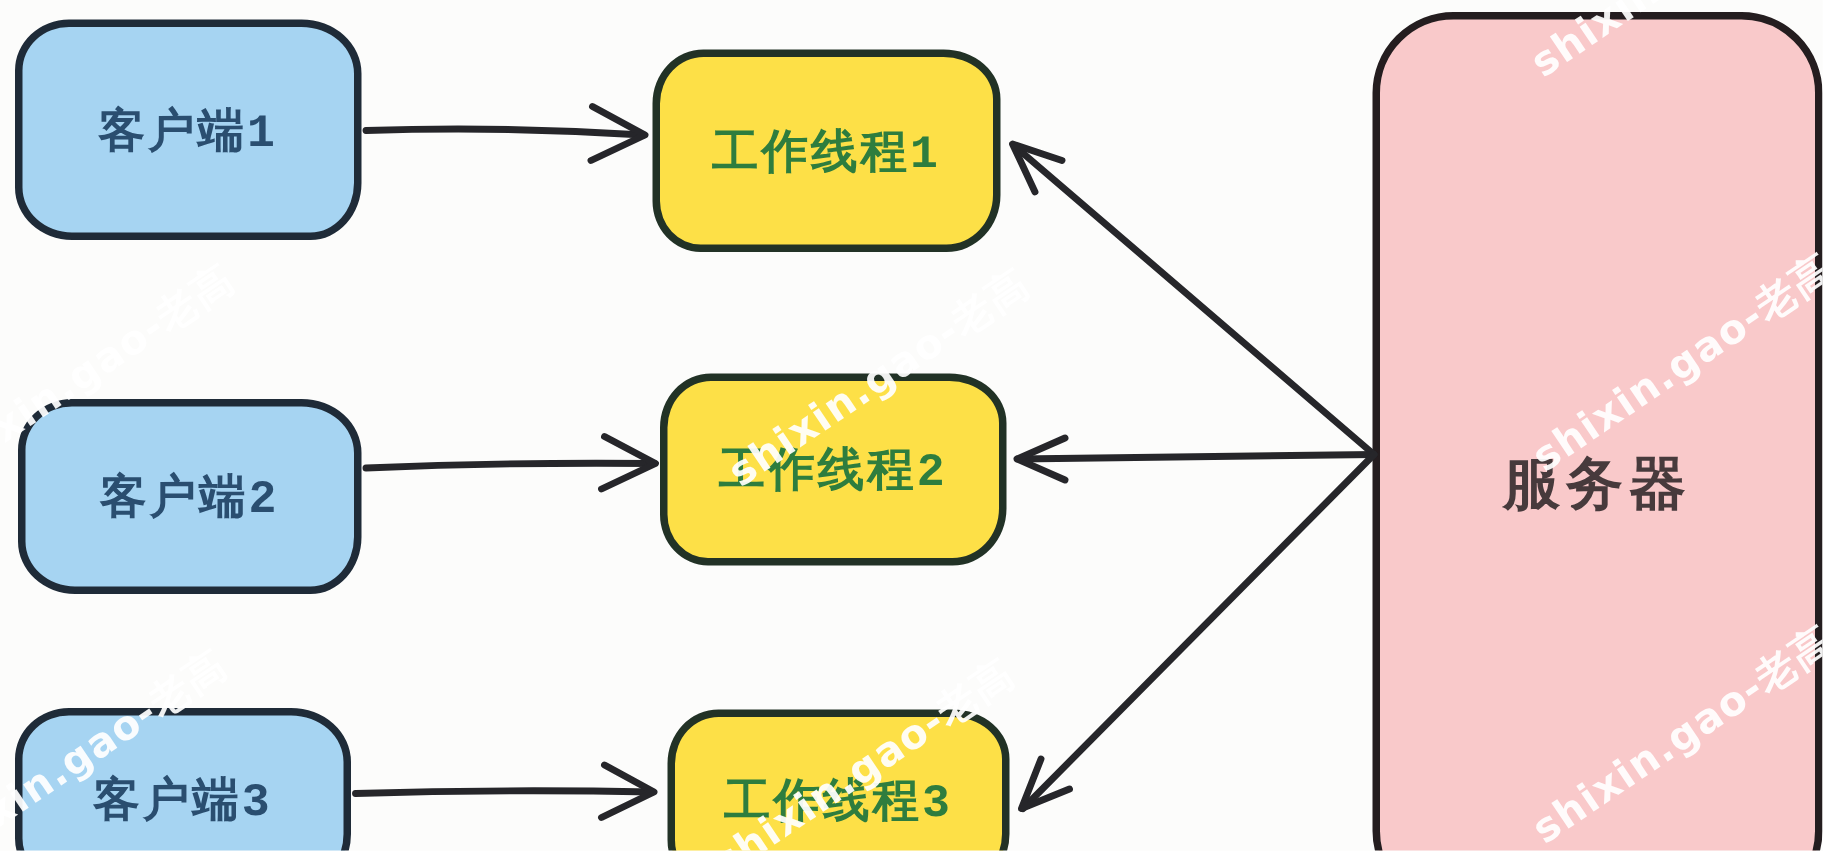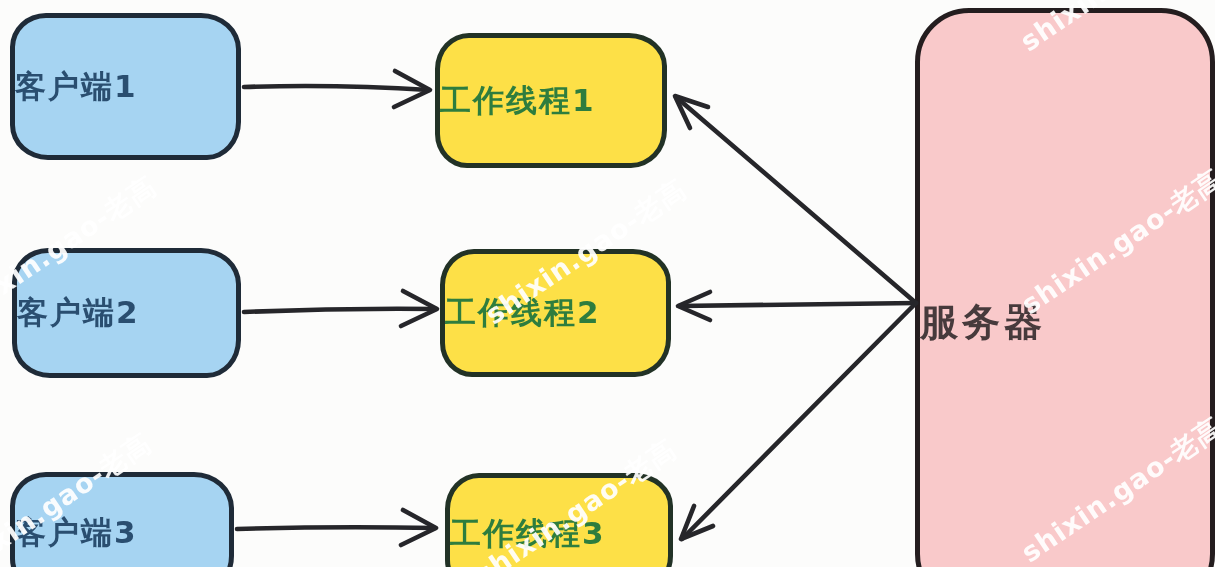--- a/index.html
+++ b/index.html
@@ -11,24 +11,26 @@
     height: 567px;
     overflow: hidden;
     background: #fcfcfb;
   }
 
   .box {
     position: absolute;
     box-sizing: border-box;
     display: flex;
     align-items: center;
+    justify-content: center;
     border: 5px solid #24262a;
     font-weight: bold;
     letter-spacing: 2px;
     z-index: 2;
+    font-family: Liberation Mono, monospace;
   }
 
   .client {
     background: #a6d4f2;
     color: #2a4e70;
     font-size: 31px;
     border-color: #1f2b38;
     border-radius: 36px 40px 34px 38px / 34px 36px 38px 35px;
   }
 
@@ -81,21 +83,21 @@
   }
 </style>
 </head>
 <body>
 
 <div class="canvas">
 
   <div class="box client" style="left:10px; top:13px; width:231px; height:147px;">
     <span>客户端1</span>
   </div>
-  <div class="box client" style="left:12px; top:248px; width:229px; height:130px;">
+  <div class="box client" style="left:12px; top:266px; width:229px; height:130px;">
     <span>客户端2</span>
   </div>
   <div class="box client" style="left:10px; top:472px; width:224px; height:122px;">
     <span>客户端3</span>
   </div>
 
   <div class="box worker" style="left:435px; top:33px; width:232px; height:135px;">
     <span>工作线程1</span>
   </div>
   <div class="box worker" style="left:440px; top:249px; width:231px; height:128px;">

